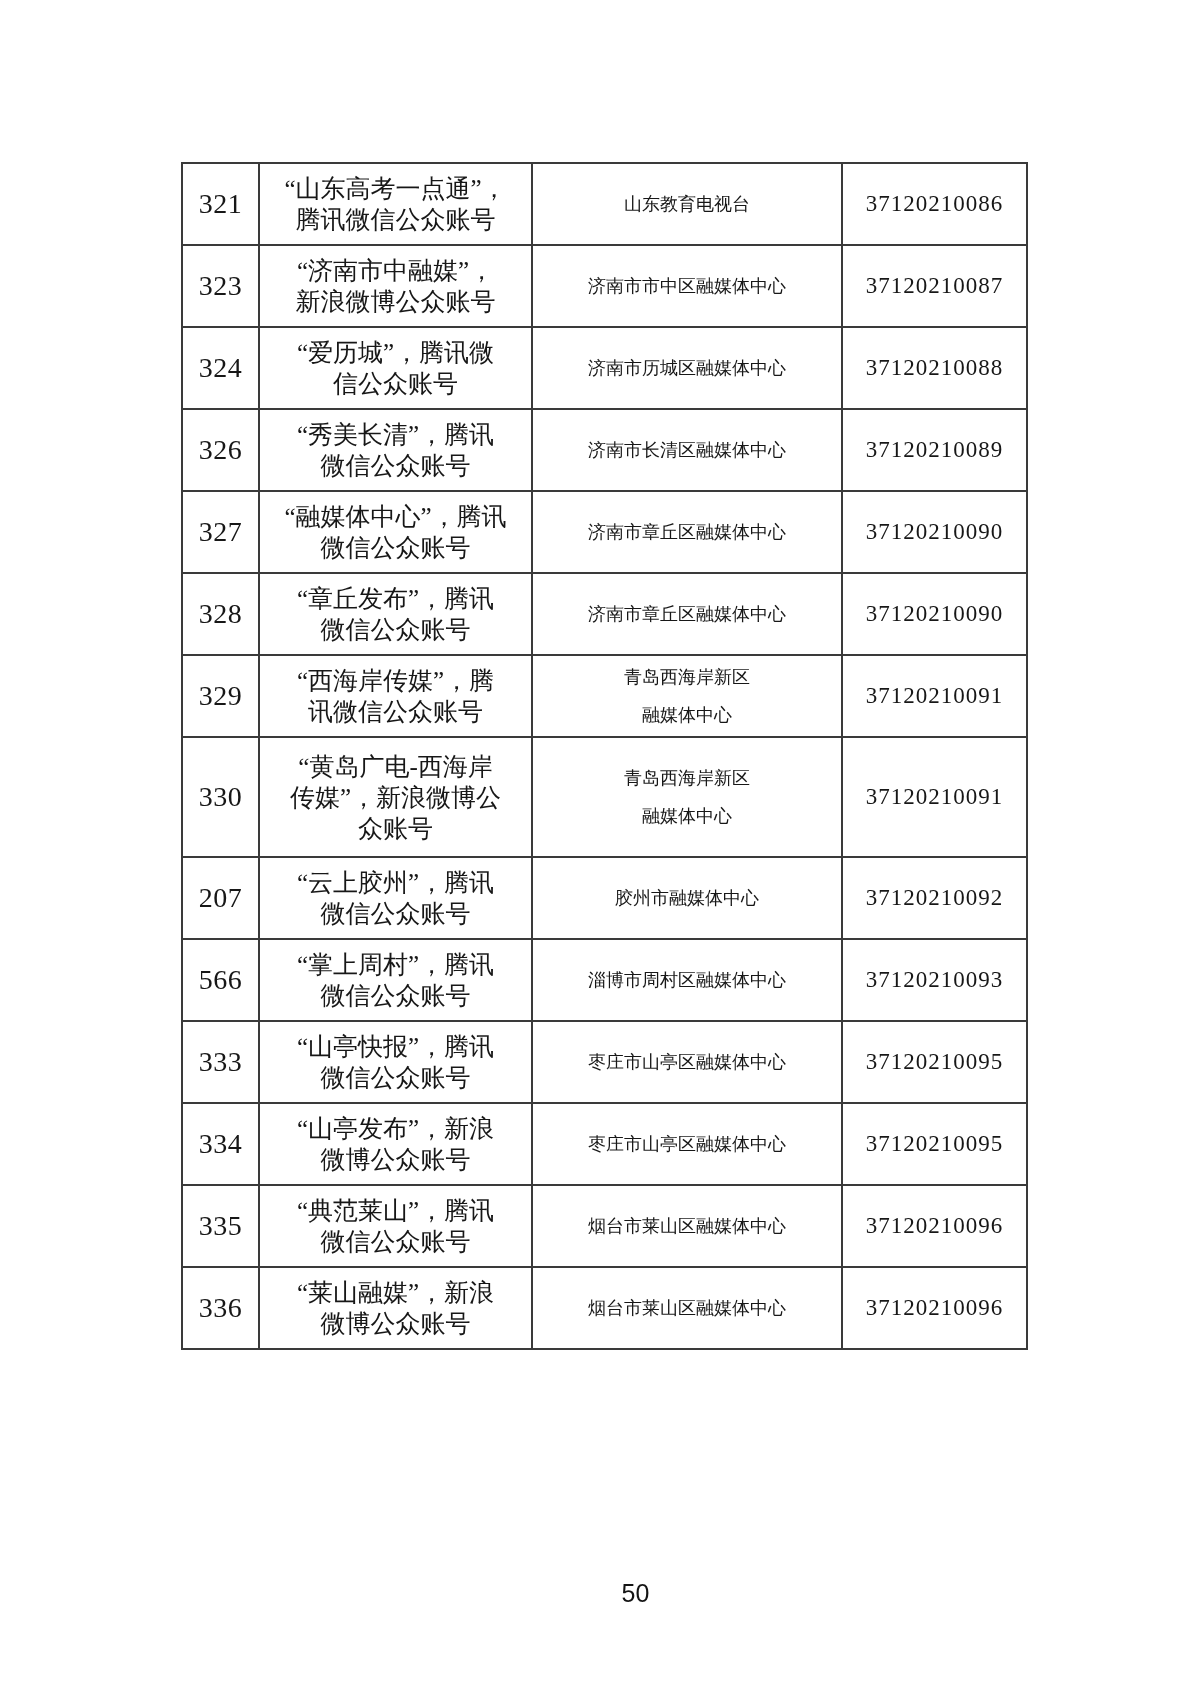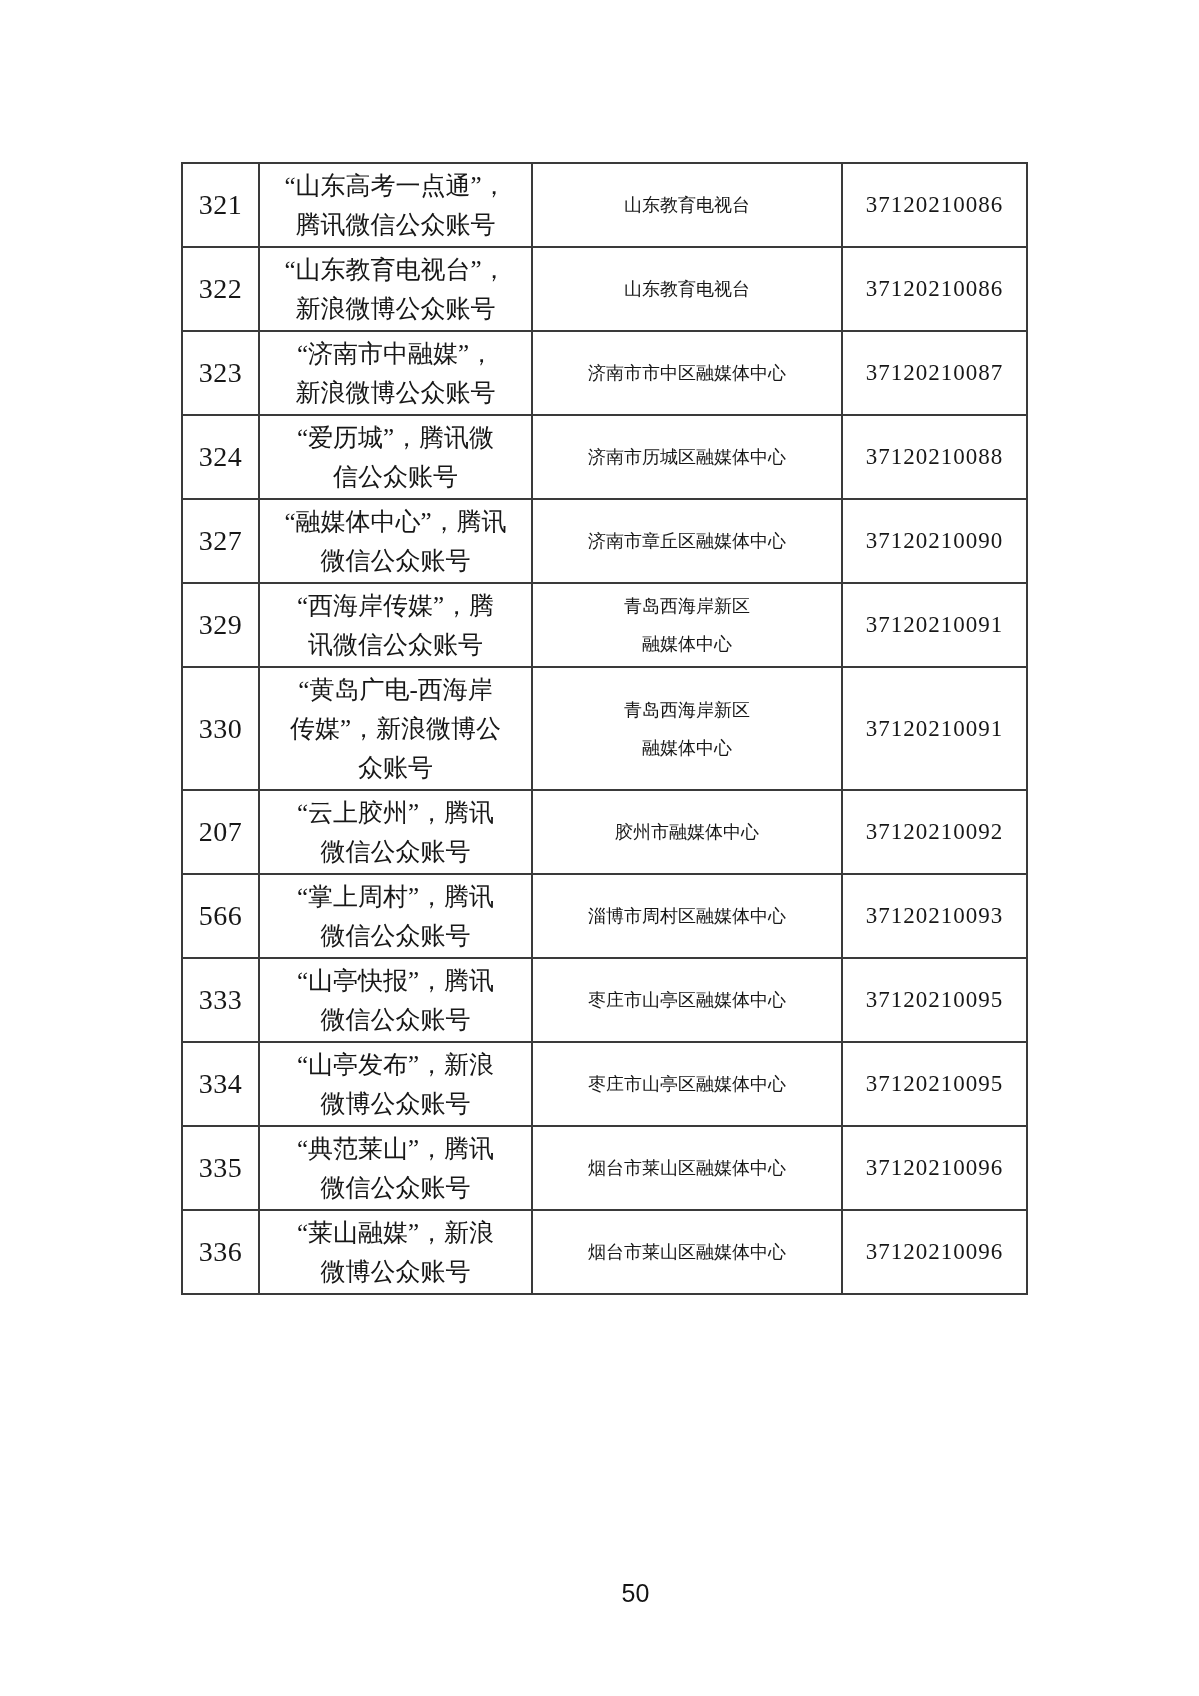--- a/index.html
+++ b/index.html
@@ -33,21 +33,21 @@
     overflow: hidden;
   }
   tr.data-row { height: 82px; }
   tr.data-row.tall { height: 120px; }
   td.cell-no {
     font-size: 28px;
     letter-spacing: 0.5px;
   }
   td.cell-account {
     font-size: 25px;
-    line-height: 39px;
+    line-height: 31px;
     white-space: pre-line;
   }
   td.cell-org {
     font-size: 18px;
     line-height: 38px;
     white-space: pre-line;
   }
   td.cell-license {
     font-size: 23px;
     letter-spacing: 1px;
@@ -78,43 +78,50 @@
     </colgroup>
     <tbody>
       <tr class="data-row">
         <td class="cell-no">321</td>
         <td class="cell-account">“山东高考一点通”，
 腾讯微信公众账号</td>
         <td class="cell-org">山东教育电视台</td>
         <td class="cell-license">37120210086</td>
       </tr>
       <tr class="data-row">
-        <td class="cell-no">322</td>
-        <td class="cell-account">“山东教育电视台”，
-新浪微博公众账号</td>
-        <td class="cell-org">山东教育电视台</td>
-        <td class="cell-license">37120210086</td>
-      </tr>
-      <tr class="data-row">
         <td class="cell-no">323</td>
         <td class="cell-account">“济南市中融媒”，
 新浪微博公众账号</td>
         <td class="cell-org">济南市市中区融媒体中心</td>
         <td class="cell-license">37120210087</td>
       </tr>
       <tr class="data-row">
         <td class="cell-no">324</td>
         <td class="cell-account">“爱历城”，腾讯微
 信公众账号</td>
         <td class="cell-org">济南市历城区融媒体中心</td>
         <td class="cell-license">37120210088</td>
       </tr>
       <tr class="data-row">
+        <td class="cell-no">326</td>
+        <td class="cell-account">“秀美长清”，腾讯
+微信公众账号</td>
+        <td class="cell-org">济南市长清区融媒体中心</td>
+        <td class="cell-license">37120210089</td>
+      </tr>
+      <tr class="data-row">
         <td class="cell-no">327</td>
         <td class="cell-account">“融媒体中心”，腾讯
+微信公众账号</td>
+        <td class="cell-org">济南市章丘区融媒体中心</td>
+        <td class="cell-license">37120210090</td>
+      </tr>
+      <tr class="data-row">
+        <td class="cell-no">328</td>
+        <td class="cell-account">“章丘发布”，腾讯
 微信公众账号</td>
         <td class="cell-org">济南市章丘区融媒体中心</td>
         <td class="cell-license">37120210090</td>
       </tr>
       <tr class="data-row">
         <td class="cell-no">329</td>
         <td class="cell-account">“西海岸传媒”，腾
 讯微信公众账号</td>
         <td class="cell-org">青岛西海岸新区
 融媒体中心</td>

